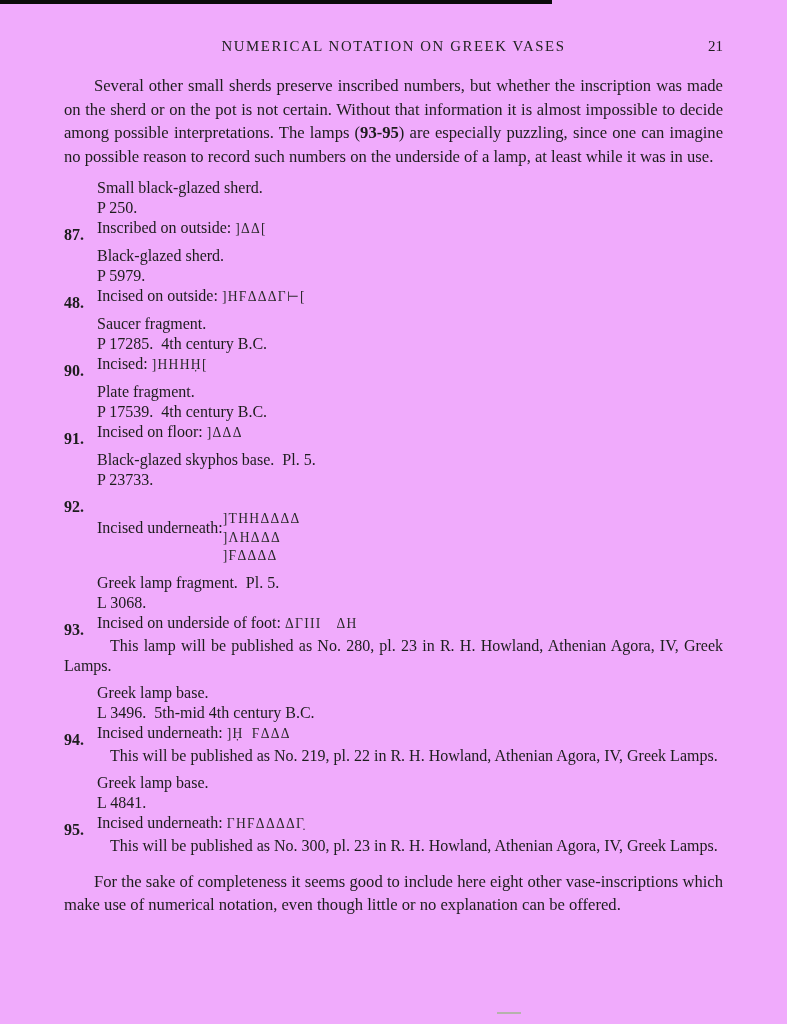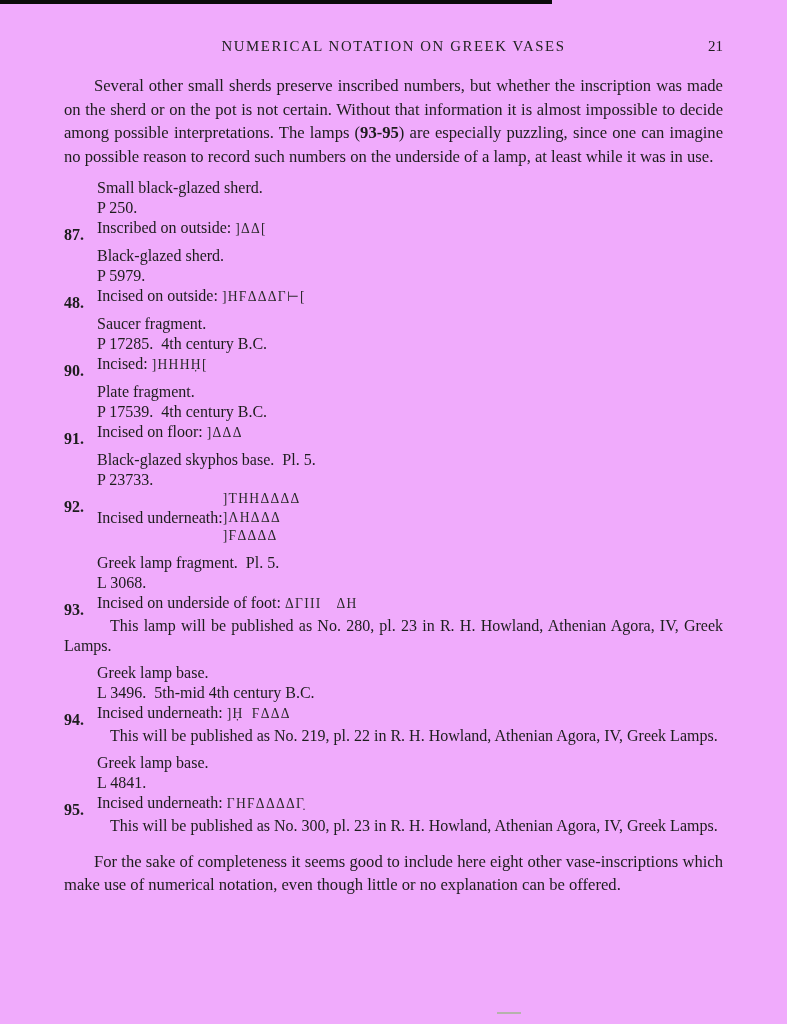--- a/index.html
+++ b/index.html
@@ -81,20 +81,21 @@
     color: #2a2a2a;
   }
   .stackrow {
     display: flex;
     align-items: center;
   }
   .stackcol {
     display: inline-flex;
     flex-direction: column;
     line-height: 18.5px;
+    margin-top: 20px;
   }
   .note {
     margin: 2px 0 0 0;
     text-indent: 46px;
     text-align: justify;
     font-size: 16px;
     line-height: 20px;
   }
   .it { }
   .bd { font-weight: bold; }

